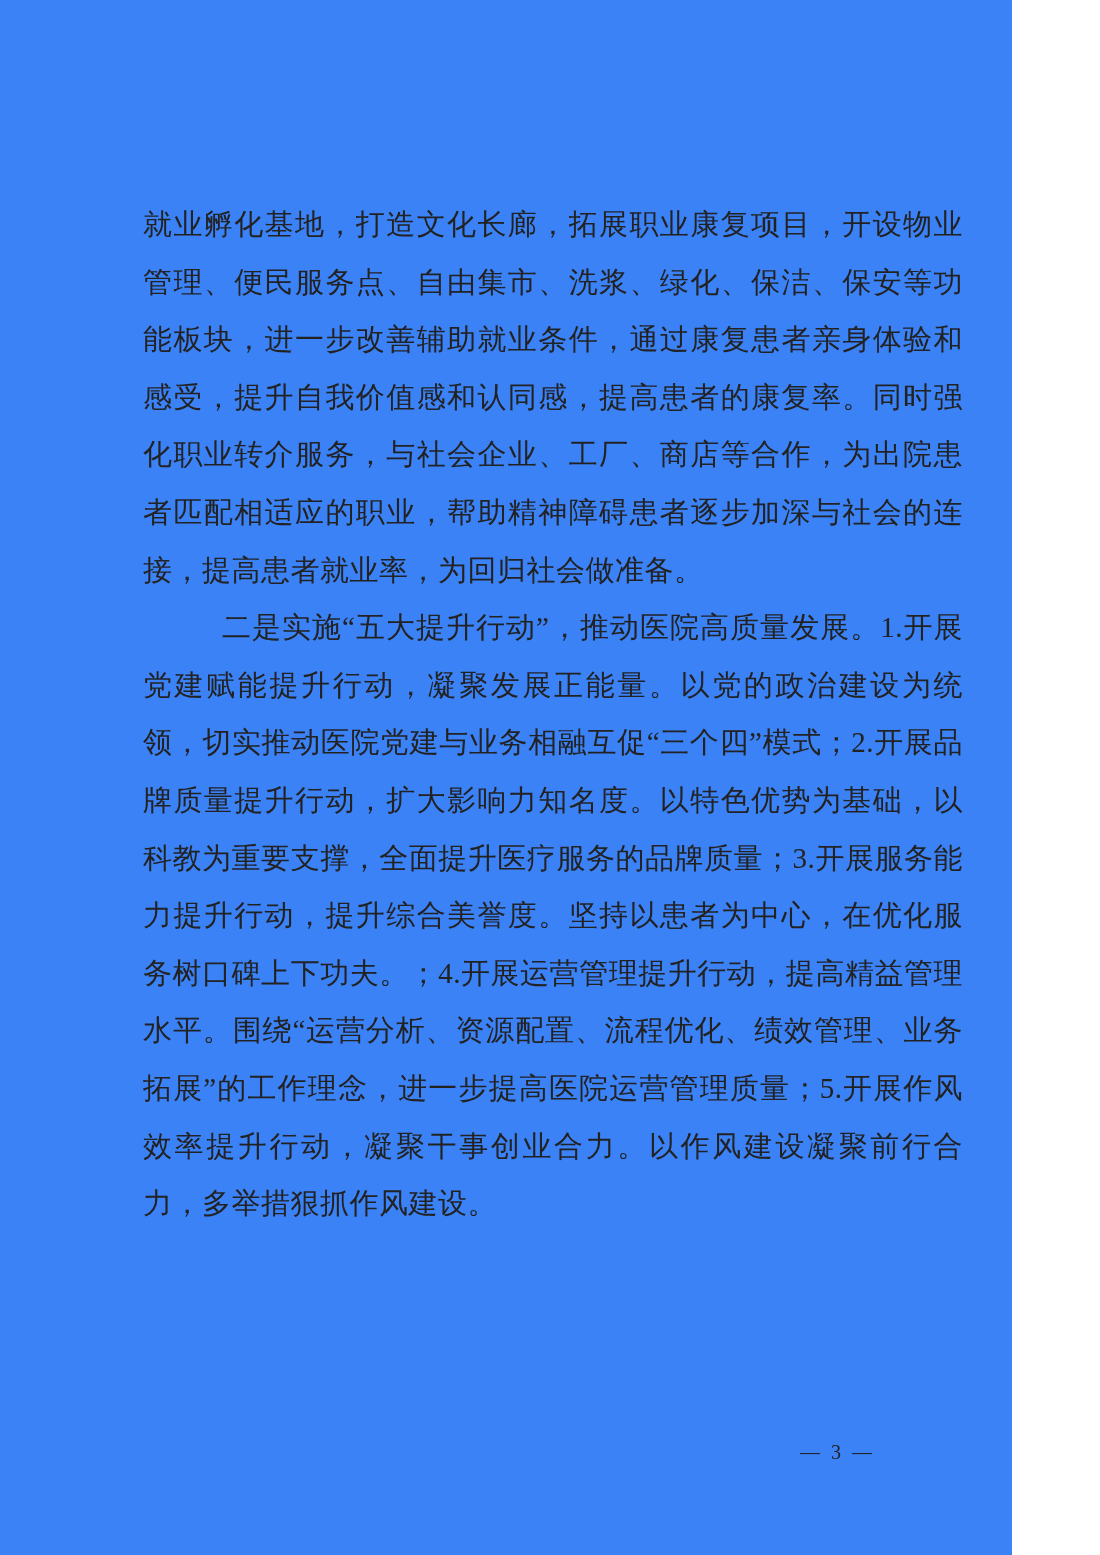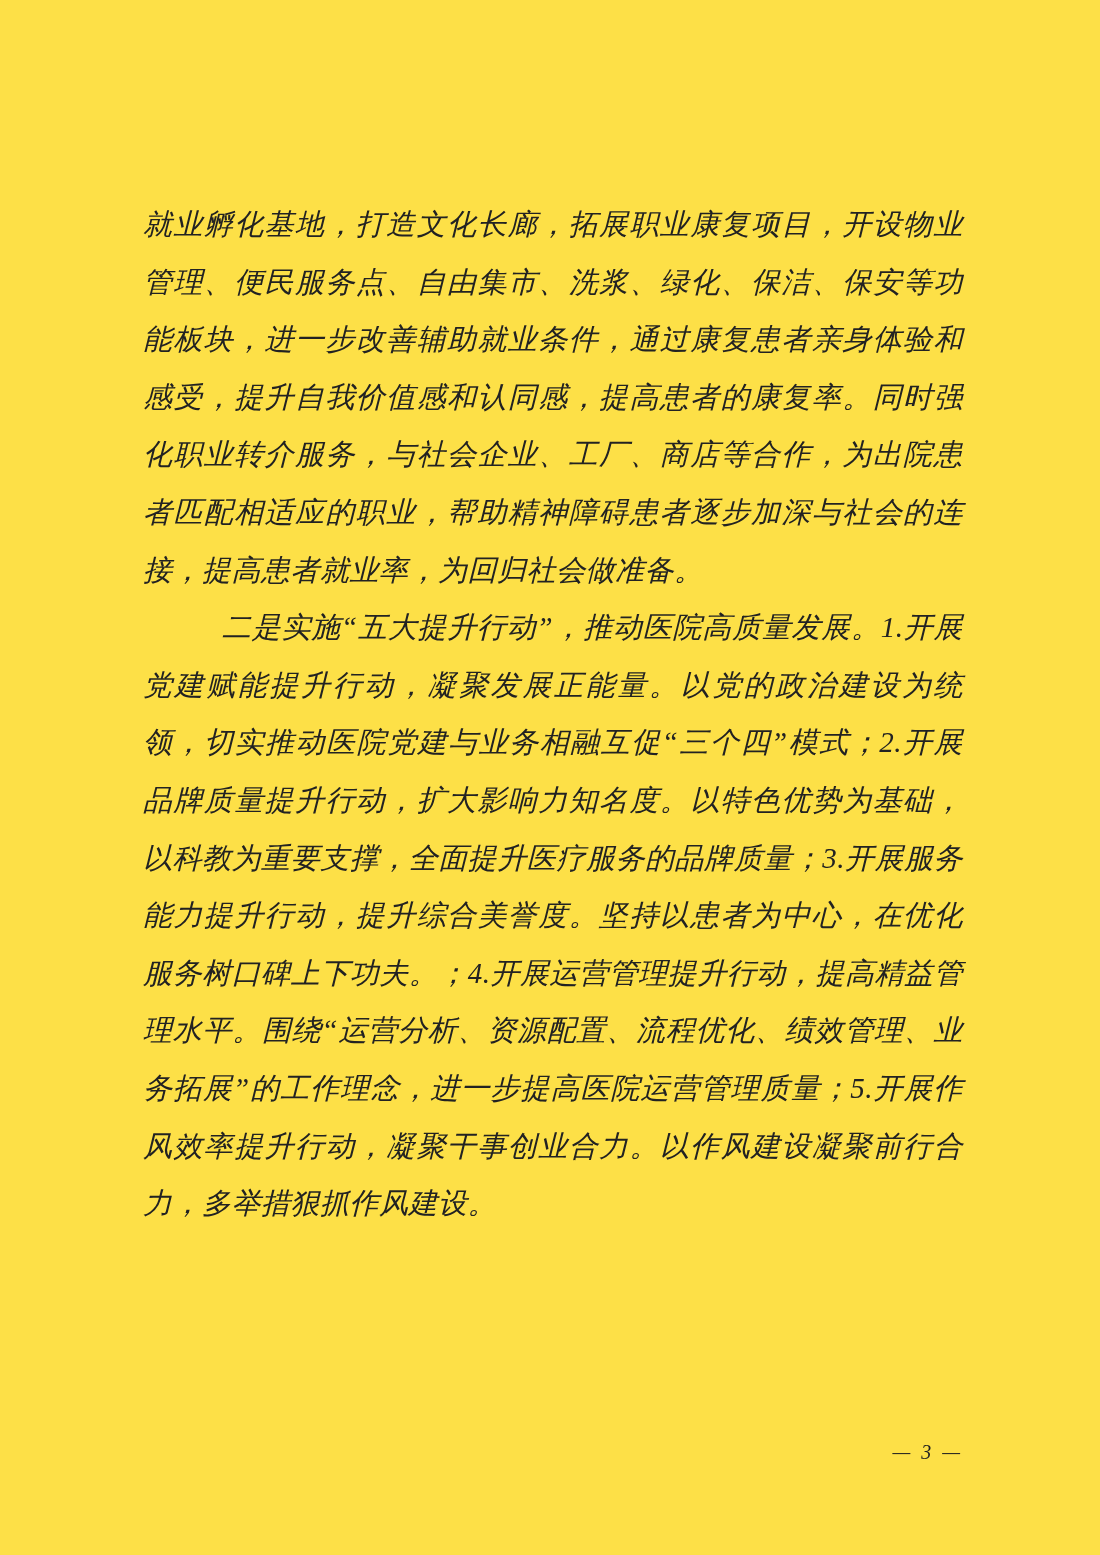--- a/index.html
+++ b/index.html
@@ -2,26 +2,25 @@
 <html><head>
 <meta charset="utf-8">
 <style>
   html, body {
     margin: 0;
     padding: 0;
     background: #ffffff;
   }
   .page {
     position: relative;
-    width: 1100px;
+    width: 1012px;
     height: 1555px;
-    background: #fde047;
+    background: #3b82f6;
     overflow: hidden;
     font-family: "Liberation Serif", "DejaVu Serif", serif;
-    font-style: italic;
   }
   .doc-body {
     position: absolute;
     left: 143px;
     top: 196px;
     width: 820px;
     font-size: 29px;
     line-height: 57.6px;
     color: #222222;
     text-align: justify;

